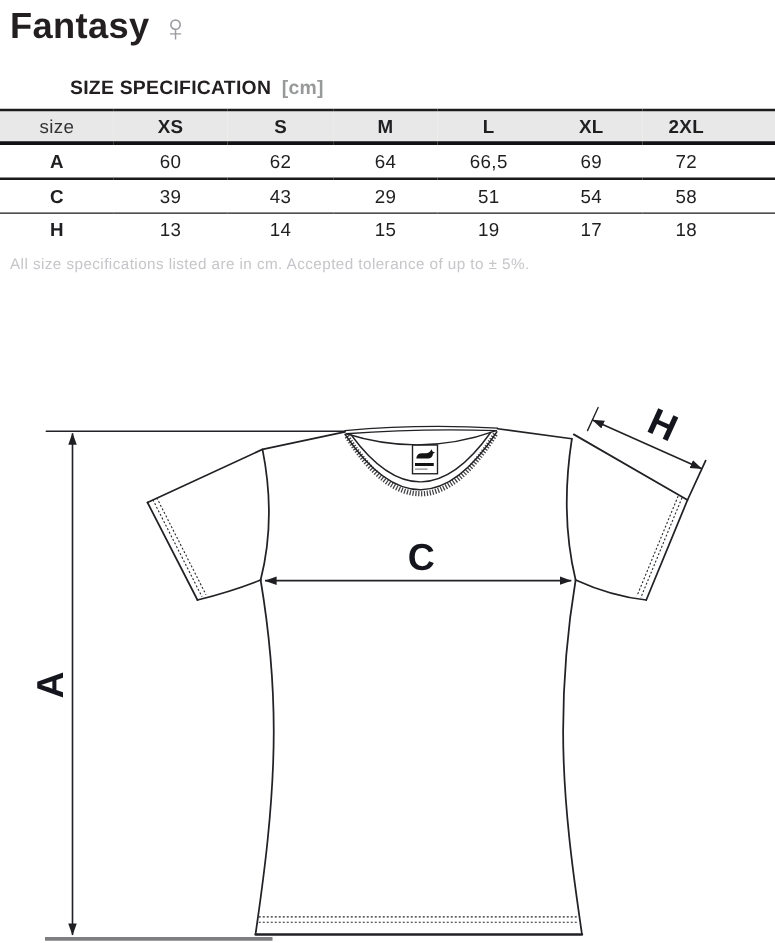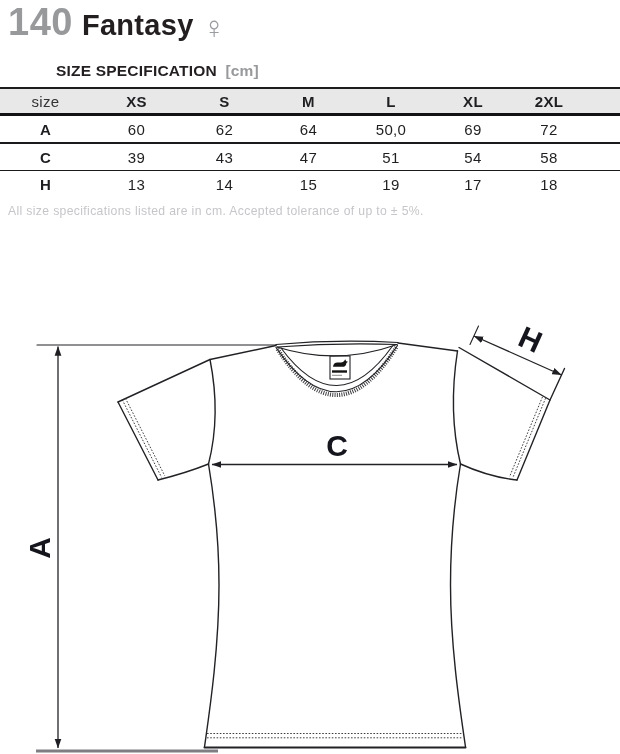--- a/index.html
+++ b/index.html
@@ -38,21 +38,20 @@
   .dim{fill:none;stroke:#222226;stroke-width:1.3;}
   .stitch{fill:none;stroke:#2a2a2e;stroke-width:.9;stroke-dasharray:1.6,1.6;}
   .rib{fill:none;stroke:#3f3f43;stroke-width:4.2;stroke-dasharray:1,1.3;}
   .baseline{stroke:#7f7f83;stroke-width:3;}
   .dimlabel{font-family:"Liberation Sans",sans-serif;font-size:30px;font-weight:700;fill:#15151d;}
 </style>
 </head>
 <body>
 
 <div class="hdr">
-  <span class="code">140</span>
   <span class="name">Fantasy</span>
   <span class="gender">♀</span>
 </div>
 
 <div class="sect">
   <span class="t">SIZE SPECIFICATION</span>
   <span class="u">[cm]</span>
 </div>
 
 <table class="sizes">
@@ -75,29 +74,29 @@
       <th>XL</th>
       <th class="last">2XL</th>
     </tr>
   </thead>
   <tbody>
     <tr class="rA">
       <td class="rowlab">A</td>
       <td>60</td>
       <td>62</td>
       <td>64</td>
-      <td>50,0</td>
+      <td>66,5</td>
       <td>69</td>
       <td class="last">72</td>
     </tr>
     <tr class="rC">
       <td class="rowlab">C</td>
       <td>39</td>
       <td>43</td>
-      <td>47</td>
+      <td>29</td>
       <td>51</td>
       <td>54</td>
       <td class="last">58</td>
     </tr>
     <tr class="rH">
       <td class="rowlab">H</td>
       <td>13</td>
       <td>14</td>
       <td>15</td>
       <td>19</td>

